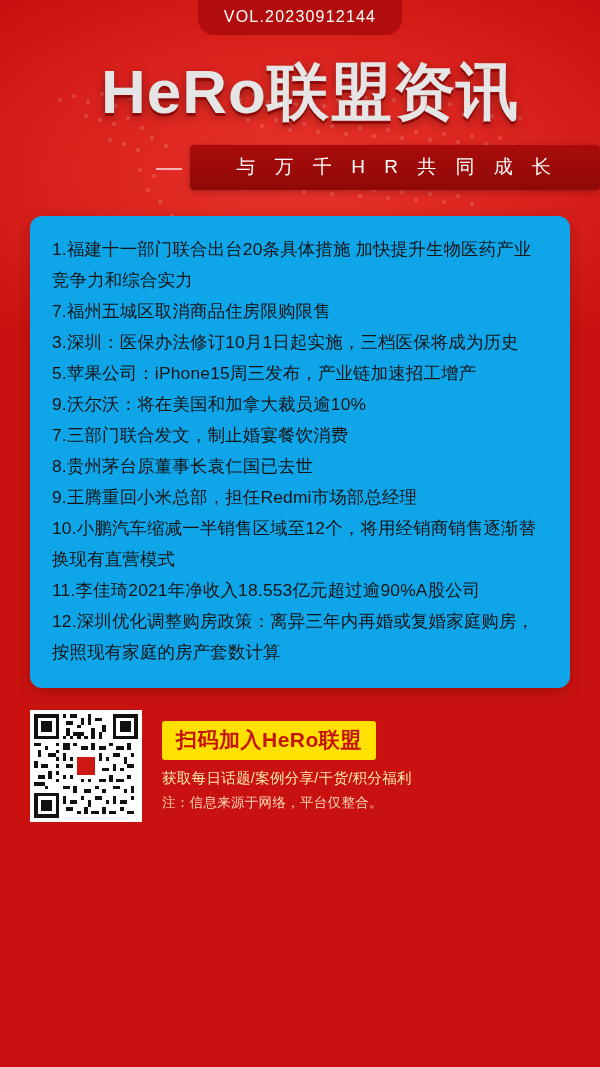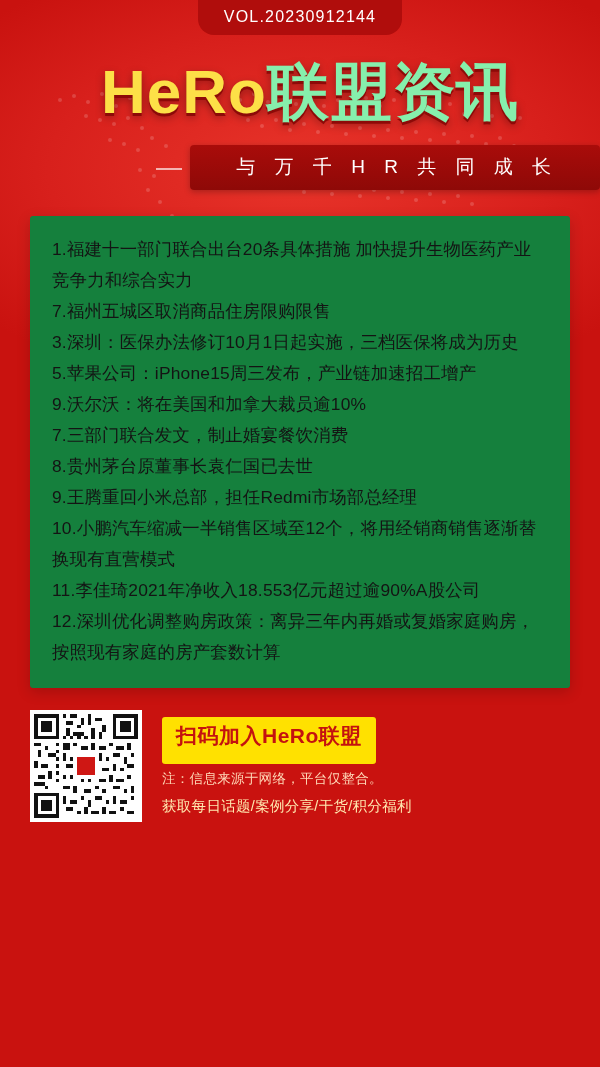--- a/index.html
+++ b/index.html
@@ -70,25 +70,25 @@
     line-height: 1;
     letter-spacing: 1px;
     margin: 0;
     display: inline-block;
     color: #ffffff;
     text-shadow:
       0 3px 0 #8d0a08,
       0 4px 10px rgba(0,0,0,0.35);
   }
   .main-title .en {
-    color: #fde047;
+    color: #e5e5e5;
     margin-left: 20px;
   }
   .main-title .cn {
-    color: #86efac;
+    color: #e5e5e5;
     text-shadow:
       0 3px 0 #8d0a08,
       0 4px 10px rgba(0,0,0,0.35);
   }
 
   
   .ribbon-wrap {
     display: flex;
     justify-content: flex-end;
     margin-top: 22px;
@@ -110,22 +110,22 @@
     width: 26px;
     height: 2px;
     background: rgba(255,255,255,0.65);
   }
   .ribbon::before { left: -34px; }
   .ribbon::after  { right: -34px; }
 
   
   .card {
     margin: 26px 30px 0;
-    background: #15803d;
-    border-radius: 3px;
+    background: #0ea5e9;
+    border-radius: 12px;
     padding: 18px 22px 20px;
     box-shadow: 0 4px 14px rgba(0,0,0,0.18);
   }
   .news-item {
     color: #141414;
     font-size: 17.4px;
     line-height: 1.78;
     letter-spacing: 0.2px;
     word-break: break-word;
   }
@@ -150,21 +150,21 @@
   .footer-text {
     flex: 1 1 auto;
     padding-top: 2px;
   }
   .scan-title {
     display: inline-block;
     background: #ffe100;
     color: #c4120f;
     font-size: 21px;
     font-weight: bold;
-    padding: 5px 14px 14px;
+    padding: 5px 14px 6px;
     border-radius: 3px;
     letter-spacing: 0.5px;
   }
   .footer-line {
     color: #ffe9b0;
     font-size: 14.5px;
     margin-top: 9px;
     letter-spacing: 0.3px;
   }
   .footer-line.small {
@@ -445,18 +445,18 @@
             <rect x="21" y="27" width="2" height="1"></rect>
           <rect x="24" y="26" width="1" height="1"></rect>
             <rect x="26" y="27" width="2" height="1"></rect>
         </g>
         <rect x="11" y="11" width="7" height="7" fill="#ffffff"></rect>
         <rect x="12" y="12" width="5" height="5" fill="#cf1714"></rect>
       </svg>
     </div>
     <div class="footer-text">
       <div class="scan-title">扫码加入HeRo联盟</div>
+      <div class="footer-line">获取每日话题/案例分享/干货/积分福利</div>
       <div class="footer-line small">注：信息来源于网络，平台仅整合。</div>
-      <div class="footer-line">获取每日话题/案例分享/干货/积分福利</div>
     </div>
   </div>
 
 </div>
 
 </body></html>

